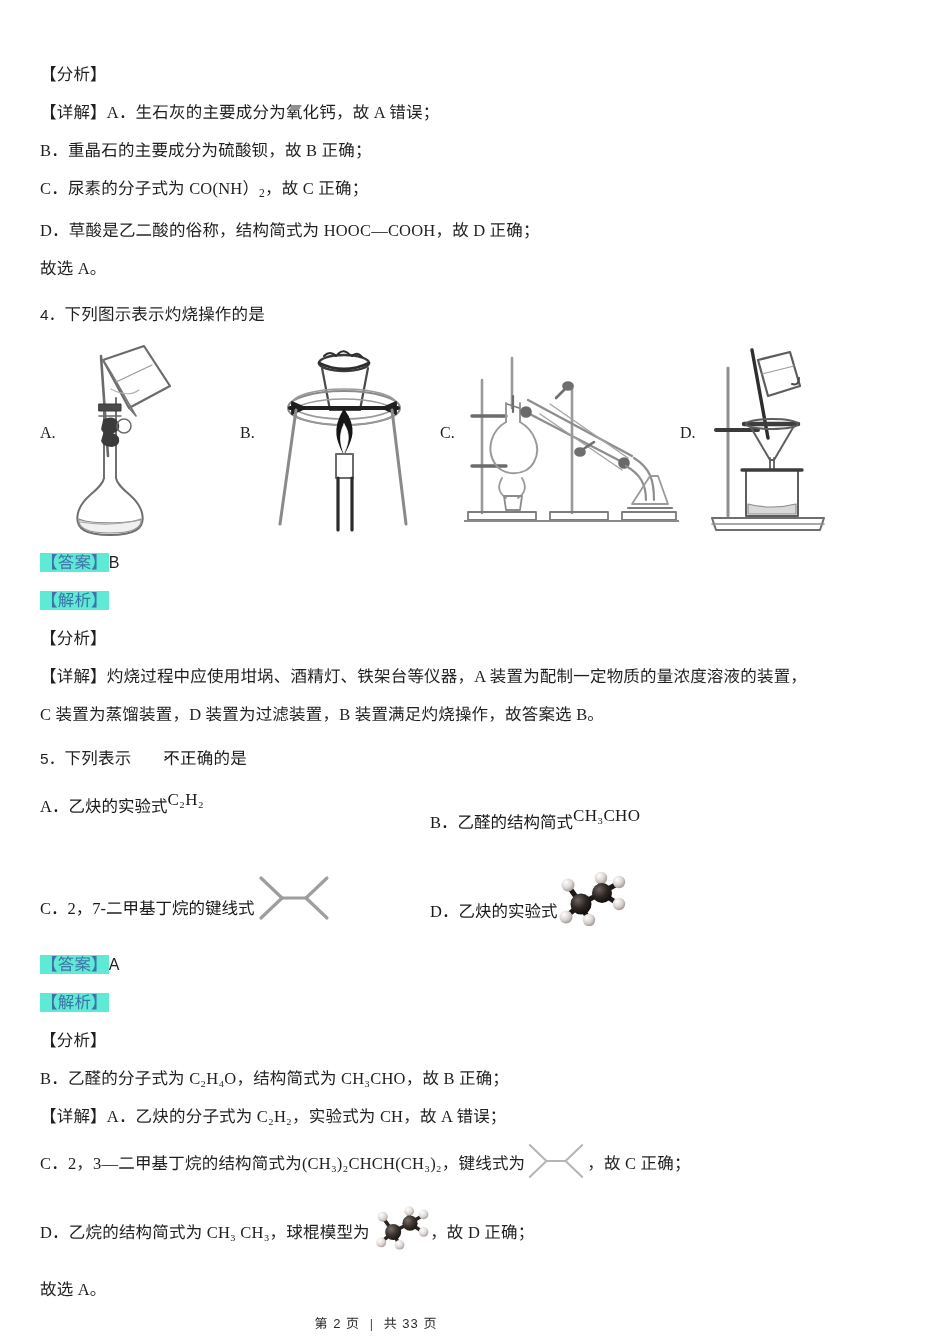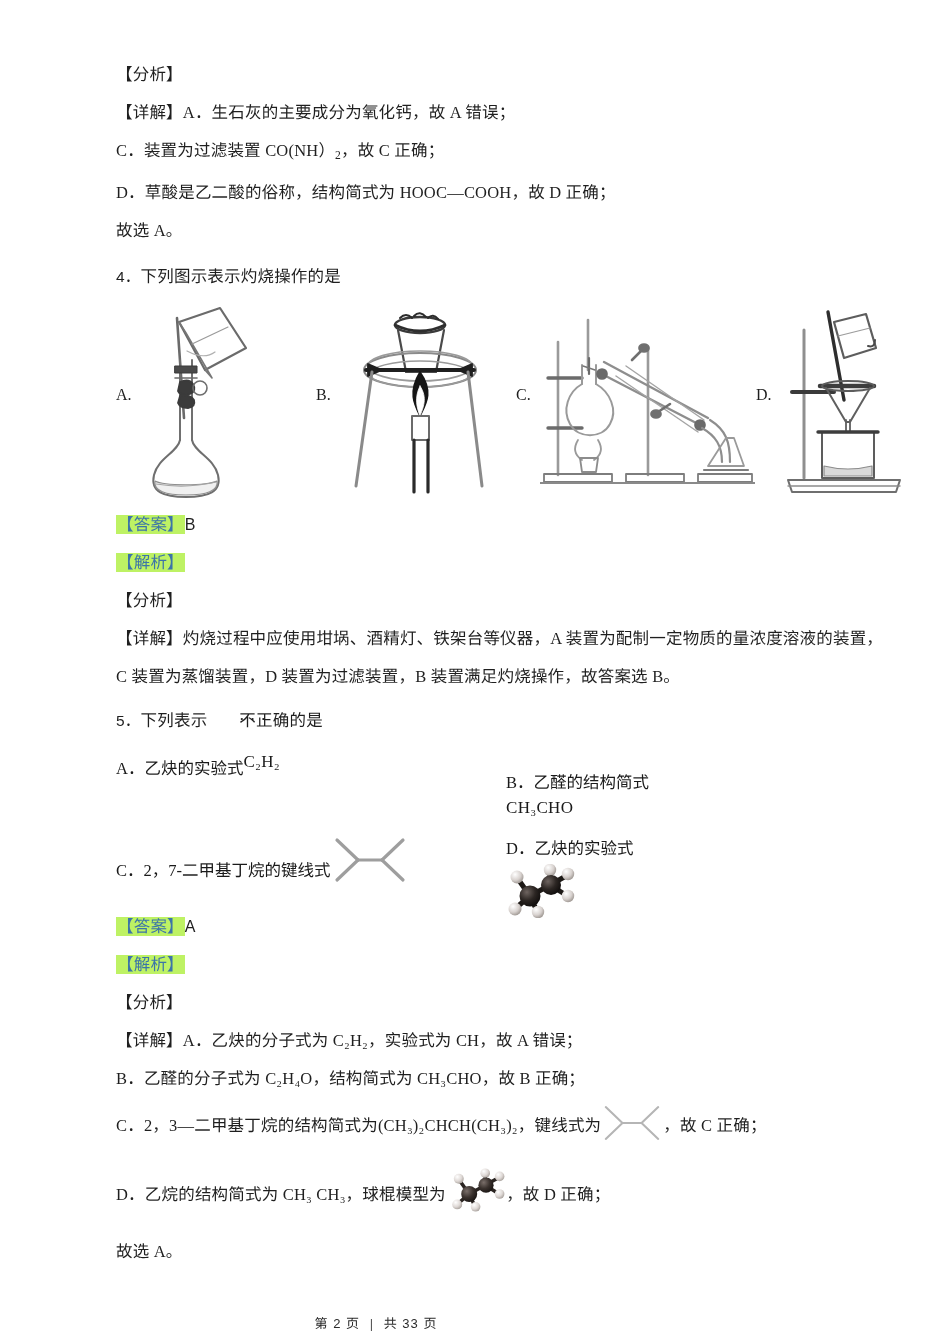--- a/index.html
+++ b/index.html
@@ -13,35 +13,35 @@
     position: relative;
     font-family: "Liberation Serif", "DejaVu Serif", serif;
     color: #1a1a1a;
     overflow: hidden;
   }
   .page {
     position: relative;
     width: 752px;
     height: 1344px;
     box-sizing: border-box;
-    padding: 56px 84px 0 116px;
+    padding: 56px 84px 0 40px;
   }
   
   .line {
     font-size: 16.5px;
     line-height: 38px;
     letter-spacing: 0.2px;
     white-space: nowrap;
     color: #1f1f1f;
   }
   sub { font-size: 70%; vertical-align: -0.28em; }
 
   .tag-blue {
     color: #3c74a8;
-    background: #bef264;
+    background: #5eead4;
     padding: 0 1px;
   }
   .tag-black { color: #1f1f1f; }
 
   .answer-letter { font-family: "Liberation Sans", sans-serif; font-size: 16px; }
 
   
   .dotted {
     position: relative;
     display: inline-block;
@@ -119,22 +119,23 @@
 </style>
 </head>
 <body>
 
 <div class="page">
 
   <div class="line">【分析】</div>
 
   <div class="line">【详解】A．生石灰的主要成分为氧化钙，故 A 错误；</div>
 
-
-  <div class="line"><span>C．装置为过滤装置 CO(NH）</span><sub>2</sub><span>，故 C 正确；</span></div>
+  <div class="line">B．重晶石的主要成分为硫酸钡，故 B 正确；</div>
+
+  <div class="line"><span>C．尿素的分子式为 CO(NH）</span><sub>2</sub><span>，故 C 正确；</span></div>
 
   <div class="line">D．草酸是乙二酸的俗称，结构简式为 HOOC—COOH，故 D 正确；</div>
 
   <div class="line">故选 A。</div>
 
   <div class="line" style="margin-top:8px;"><span style="font-family:'Liberation Sans',sans-serif;font-size:15.5px;">4．</span><span>下列图示表示灼烧操作的是</span></div>
 
   <div class="fig-strip">
 
     <div class="fig-cell" style="left:0px;width:200px;">
@@ -362,23 +363,23 @@
       </span>
     </div>
   </div>
 
   <div class="line" style="margin-top:16px;"><span class="tag-blue">【答案】</span><span class="answer-letter tag-black">A</span></div>
 
   <div class="line"><span class="tag-blue">【解析】</span></div>
 
   <div class="line">【分析】</div>
 
+  <div class="line">B．乙醛的分子式为 C₂H₄O，结构简式为 CH₃CHO，故 B 正确；</div>
+
   <div class="line">【详解】A．乙炔的分子式为 C₂H₂，实验式为 CH，故 A 错误；</div>
-
-  <div class="line">B．乙醛的分子式为 C₂H₄O，结构简式为 CH₃CHO，故 B 正确；</div>
 
   <div class="line" style="line-height:56px;"><span>C．2，3—二甲基丁烷的结构简式为(CH₃)₂CHCH(CH₃)₂，键线式为</span><span class="inline-skel" style="vertical-align:-14px;">
       <svg width="62" height="44" viewBox="0 0 78 52">
         <g fill="none" stroke="#b5b5b5" stroke-width="2.6" stroke-linecap="round">
           <line x1="6" y1="6" x2="27" y2="26"></line>
           <line x1="6" y1="46" x2="27" y2="26"></line>
           <line x1="27" y1="26" x2="51" y2="26"></line>
           <line x1="51" y1="26" x2="72" y2="6"></line>
           <line x1="51" y1="26" x2="72" y2="46"></line>
         </g>

